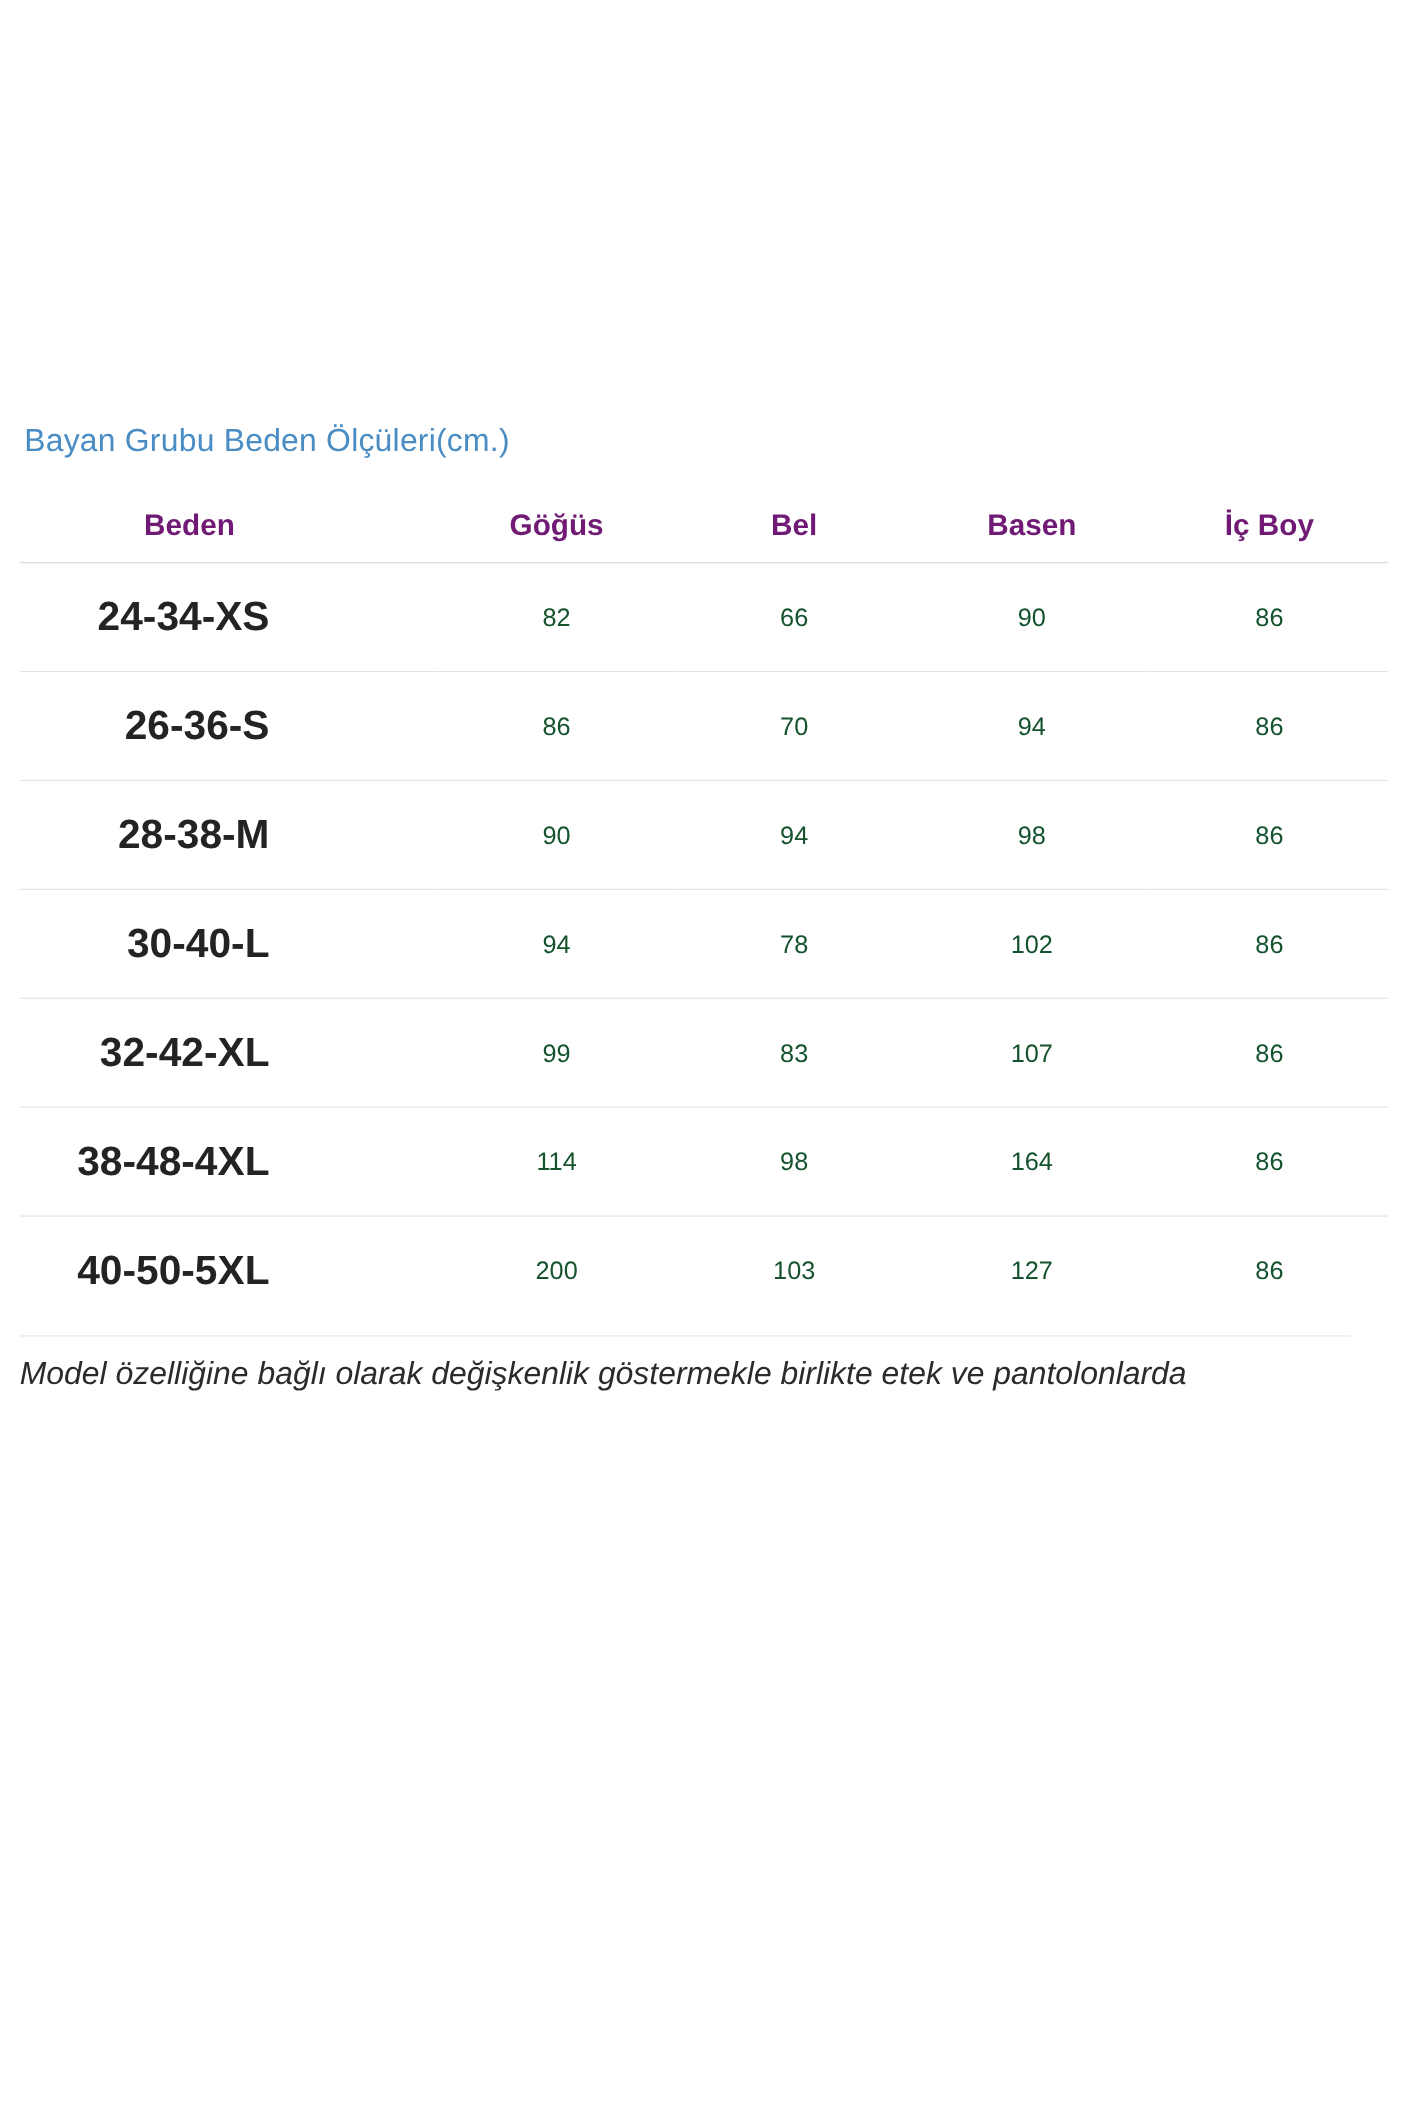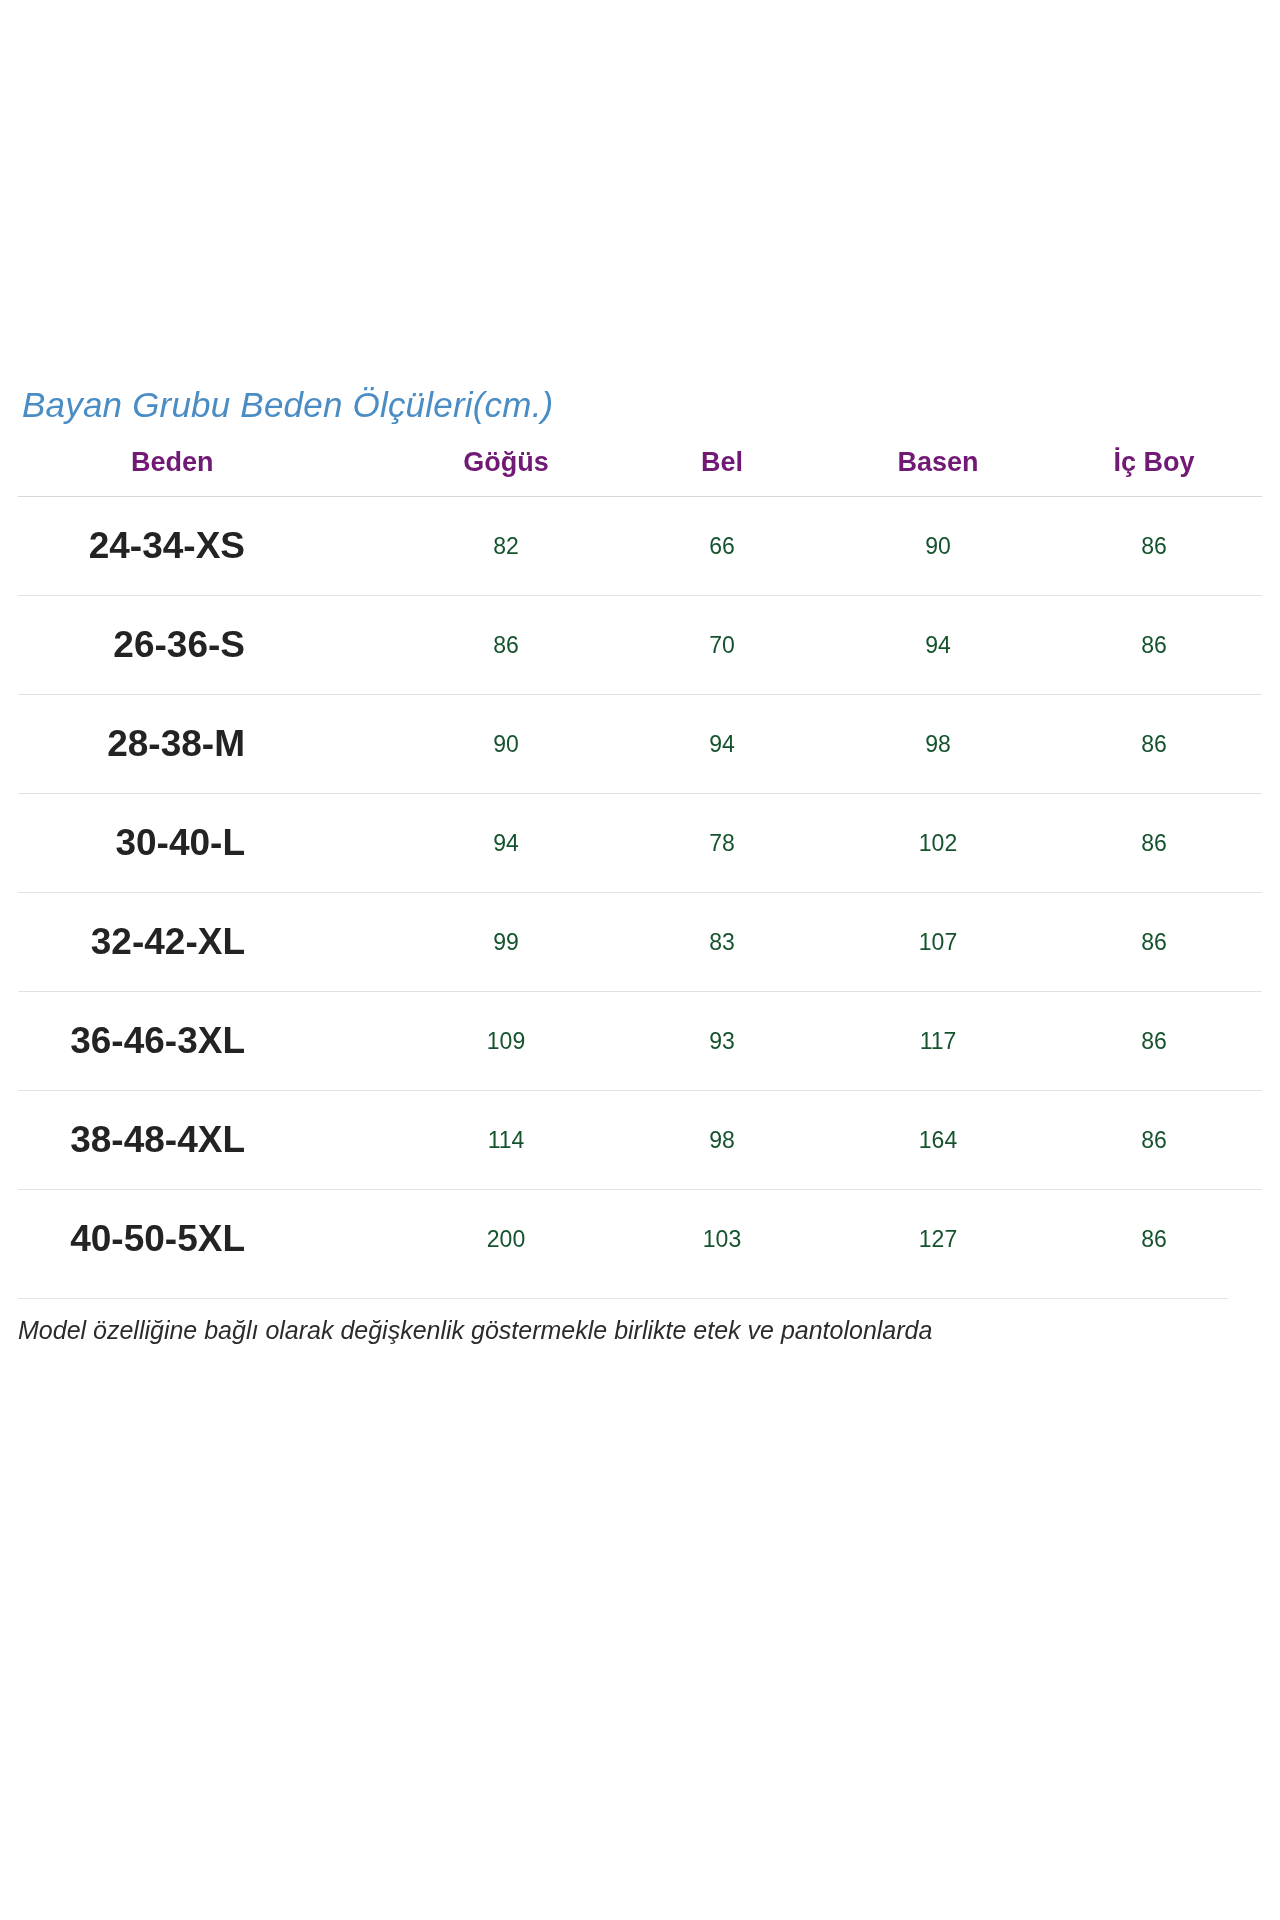--- a/index.html
+++ b/index.html
@@ -26,27 +26,26 @@
   }
 
   .content {
     position: absolute;
     left: 18px;
     top: 385px;
     width: 1244px;
   }
 
   .title {
-    font-size: 35px;
+    font-size: 29px;
     font-weight: 400;
     color: #4a8cc4;
     letter-spacing: 0.2px;
-    margin: 0 0 10px 4px;
+    margin: 0 0 32px 4px;
     white-space: nowrap;
-    font-style: italic;
   }
 
   table.size-table {
     border-collapse: collapse;
     width: 1244px;
     table-layout: fixed;
   }
 
   table.size-table col.c0 { width: 380px; }
   table.size-table col.c1 { width: 216px; }
@@ -84,21 +83,21 @@
     padding-right: 153px;
     color: #232323;
   }
 
   table.size-table tbody tr:first-child td {
     border-top: 1px solid #d8d8d8;
   }
 
   .note {
     font-style: italic;
-    font-size: 25px;
+    font-size: 29px;
     line-height: 1.38;
     color: #2b2b2b;
     margin-top: 10px;
     padding-top: 14px;
     border-top: 1px solid #e4e4e4;
     width: 1210px;
   }
   .note span { display: block; }
 </style>
 </head>
@@ -156,27 +155,20 @@
           <td>86</td>
         </tr>
         <tr>
           <td class="size-name">32-42-XL</td>
           <td>99</td>
           <td>83</td>
           <td>107</td>
           <td>86</td>
         </tr>
         <tr>
-          <td class="size-name">36-46-3XL</td>
-          <td>109</td>
-          <td>93</td>
-          <td>117</td>
-          <td>86</td>
-        </tr>
-        <tr>
           <td class="size-name">38-48-4XL</td>
           <td>114</td>
           <td>98</td>
           <td>164</td>
           <td>86</td>
         </tr>
         <tr>
           <td class="size-name">40-50-5XL</td>
           <td>200</td>
           <td>103</td>

